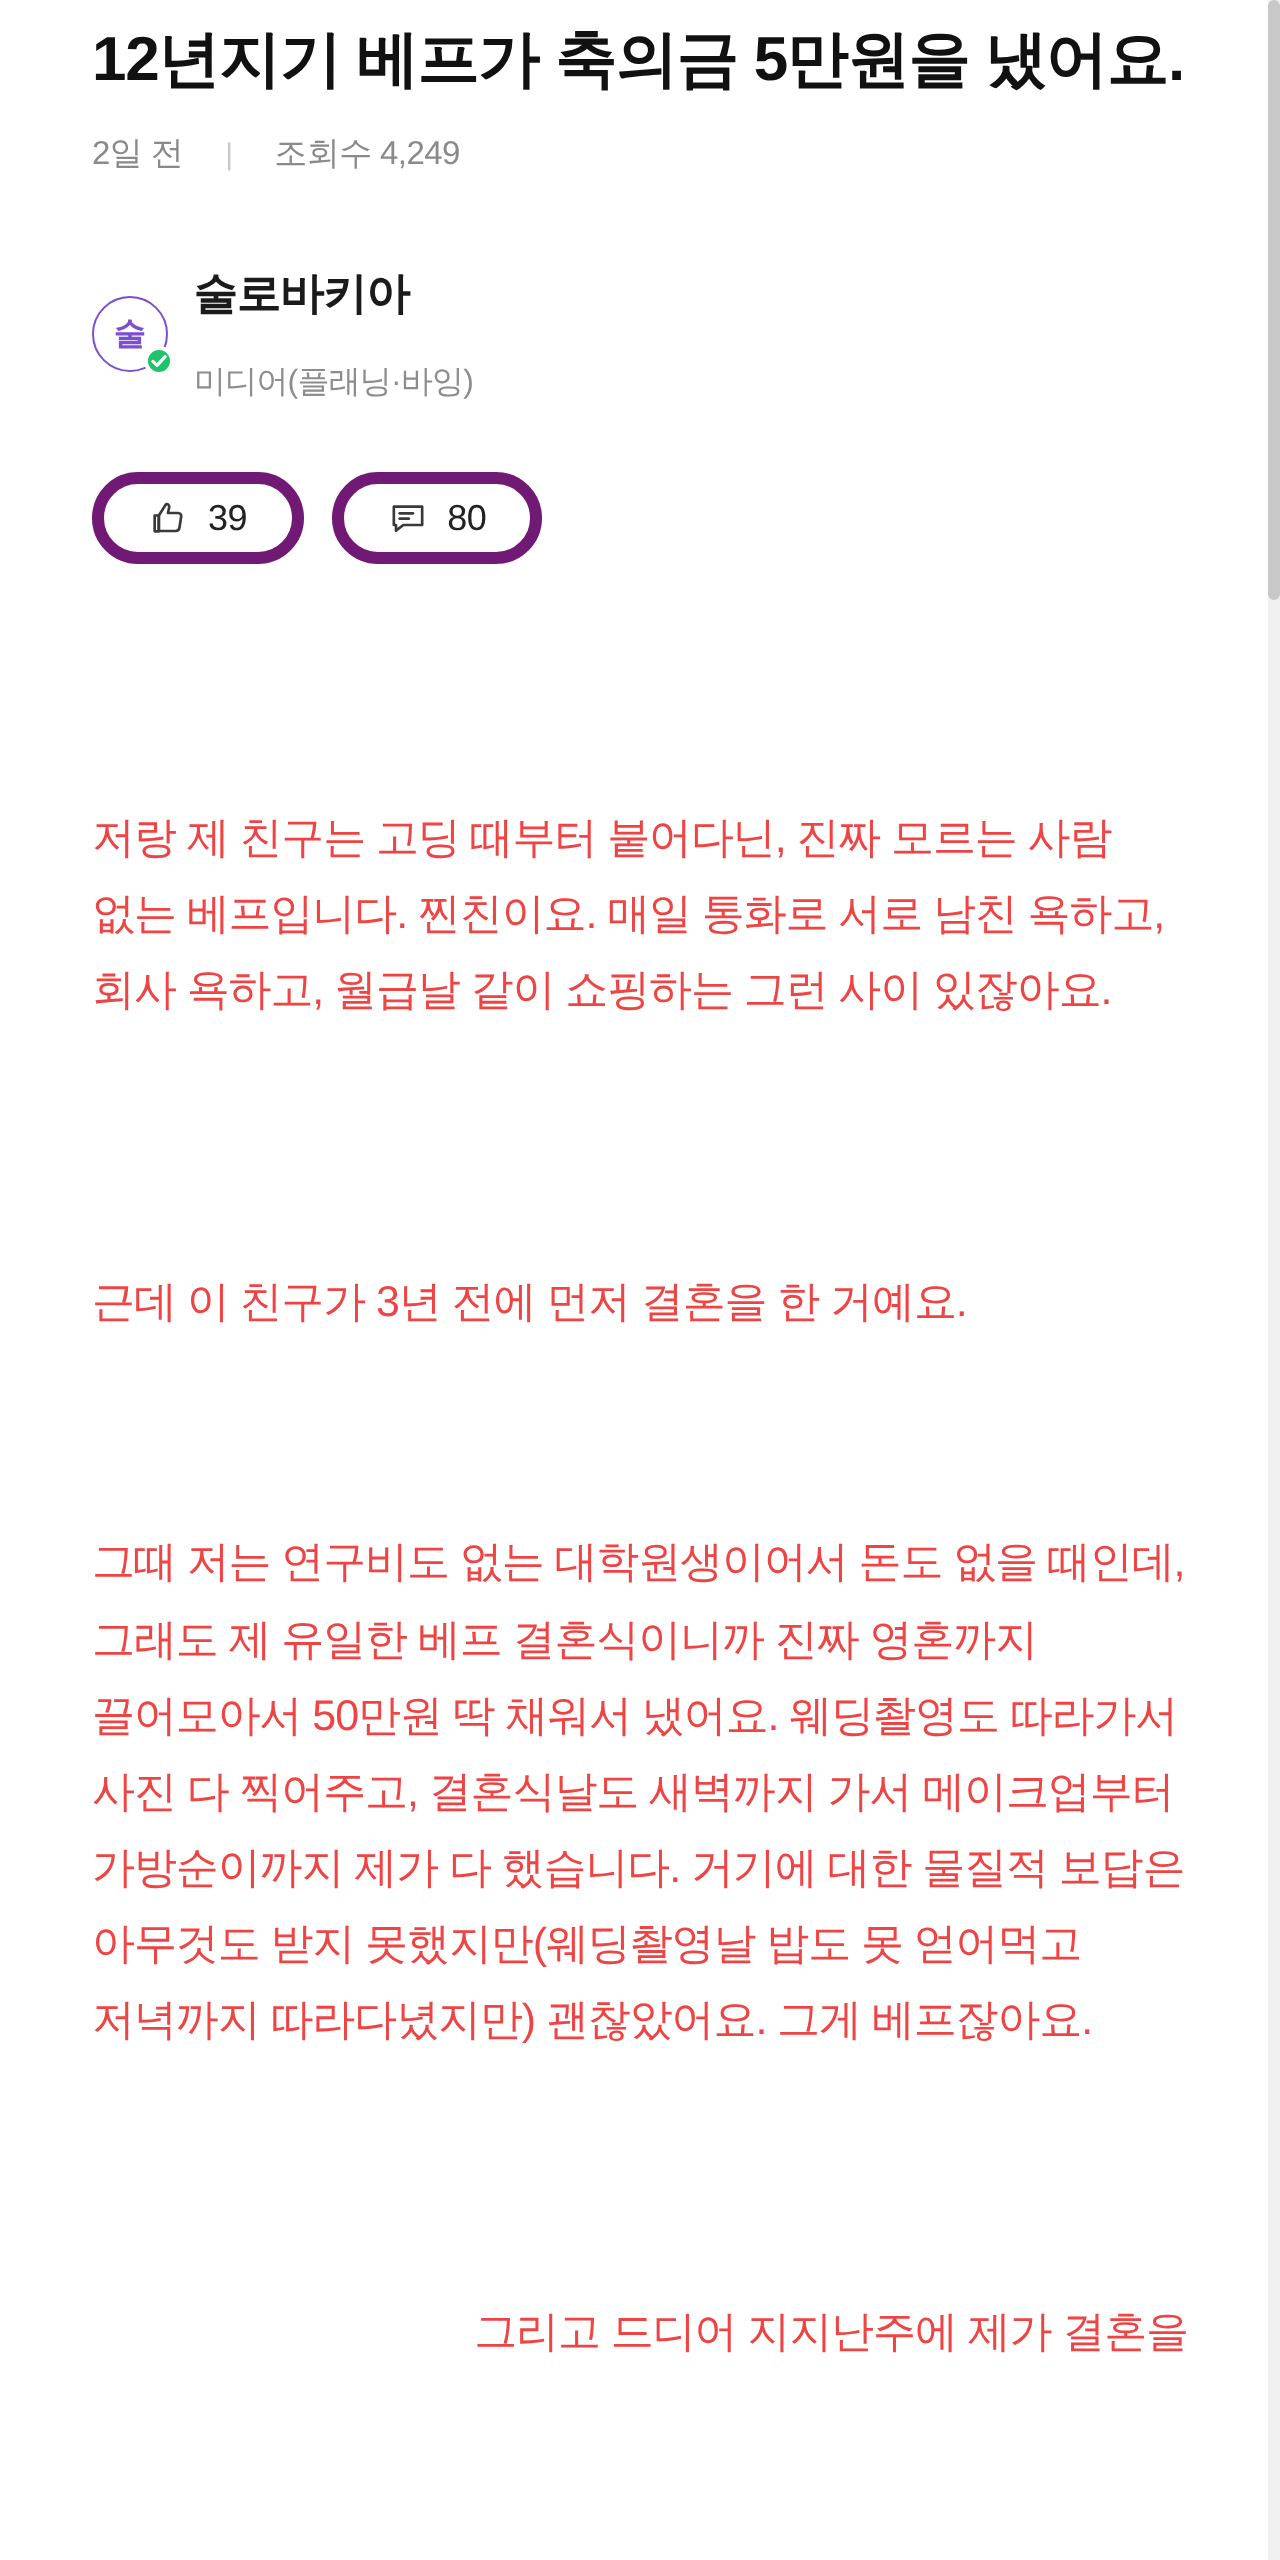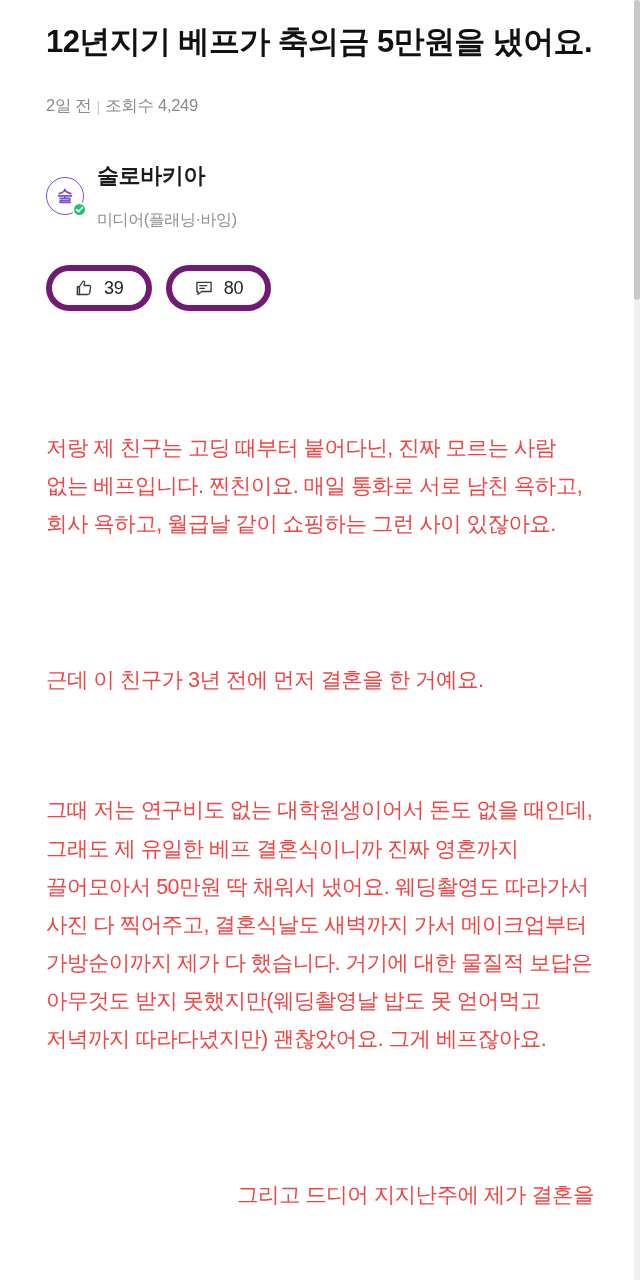--- a/index.html
+++ b/index.html
@@ -42,32 +42,32 @@
     border-radius: 3px;
   }
 
   .article-title {
     font-size: 31px;
     line-height: 1.42;
     font-weight: bold;
     letter-spacing: -0.6px;
     color: #111111;
     margin: 0;
-    padding-top: 20px;
+    padding-top: 8px;
     word-break: keep-all;
   }
 
   .meta-line {
-    margin-top: 31px;
+    margin-top: 14px;
     font-size: 16.5px;
     color: #8a8a8a;
     letter-spacing: -0.3px;
     display: flex;
     align-items: center;
-    gap: 5px;
+    gap: 21px;
   }
   .meta-sep {
     color: #c9c9c9;
     font-size: 15px;
   }
 
   .author-row {
     margin-top: 44px;
     display: flex;
     align-items: center;

